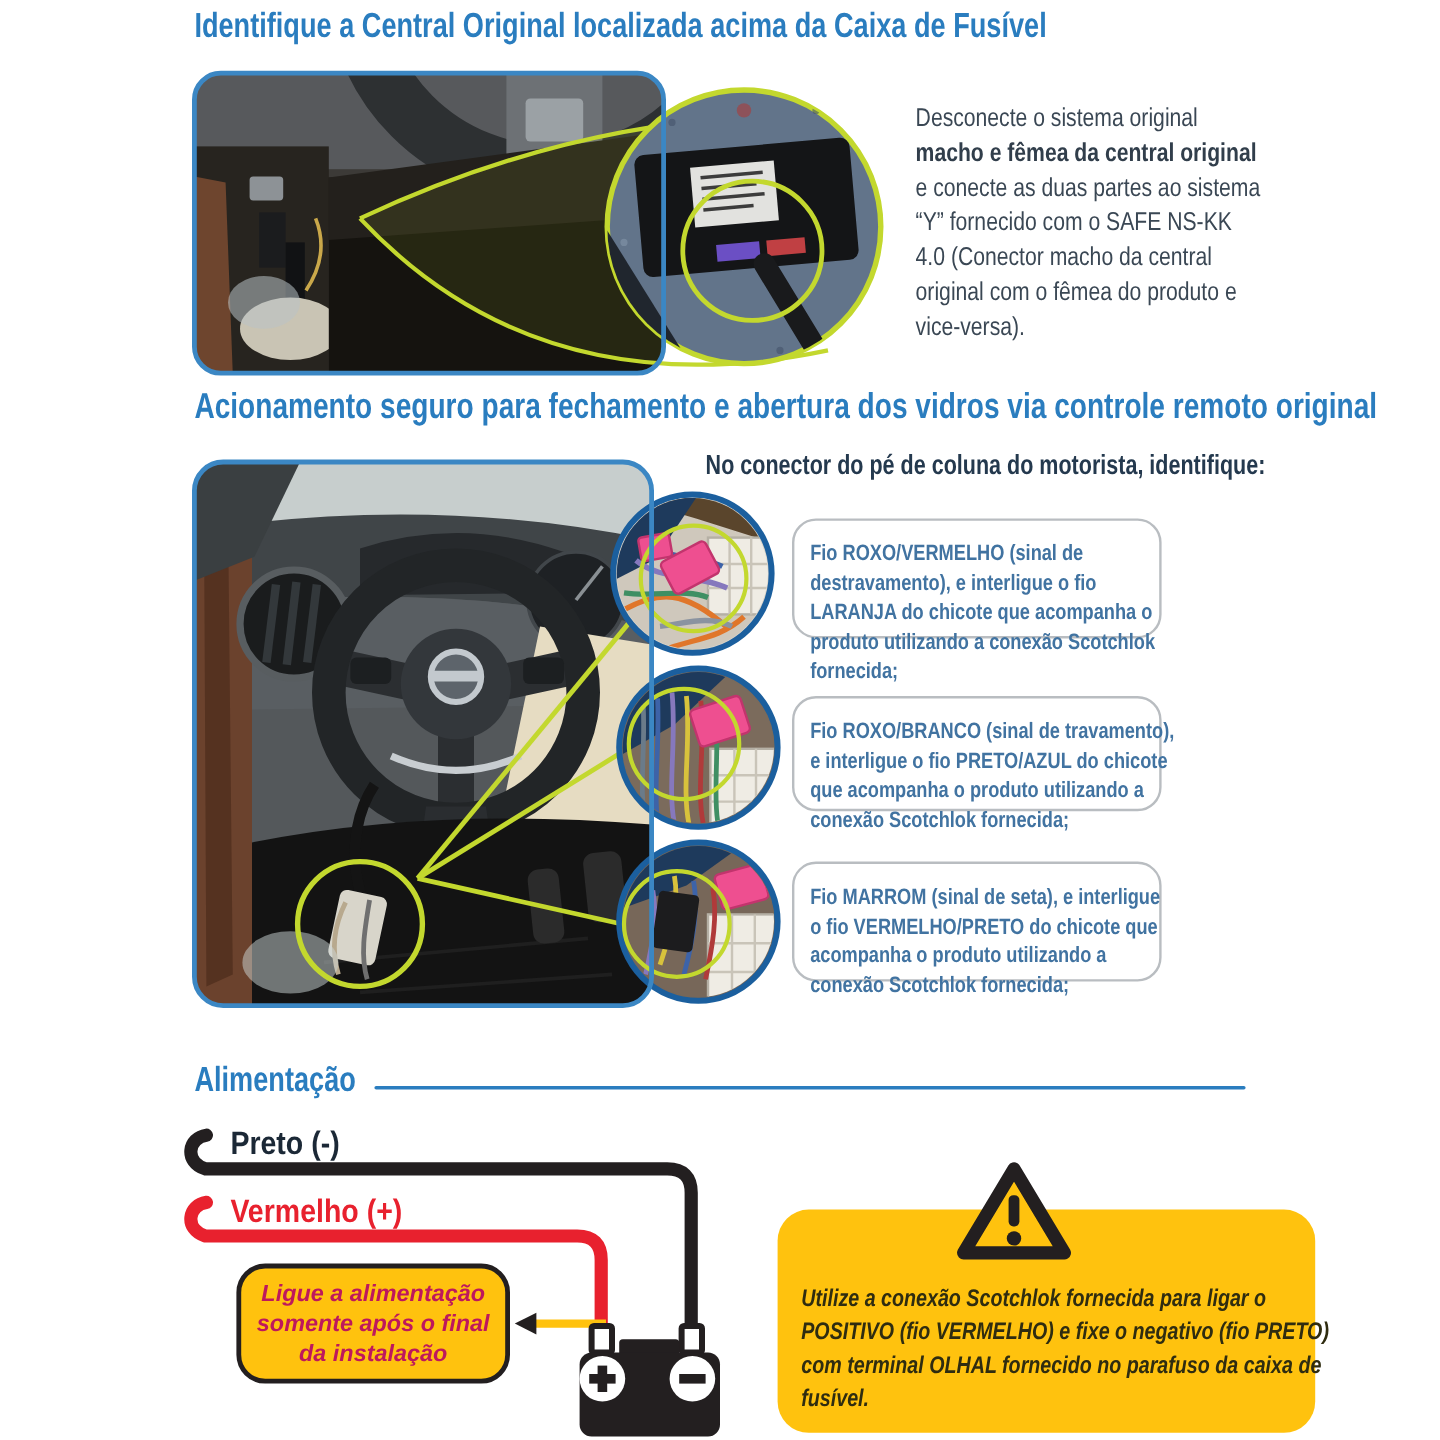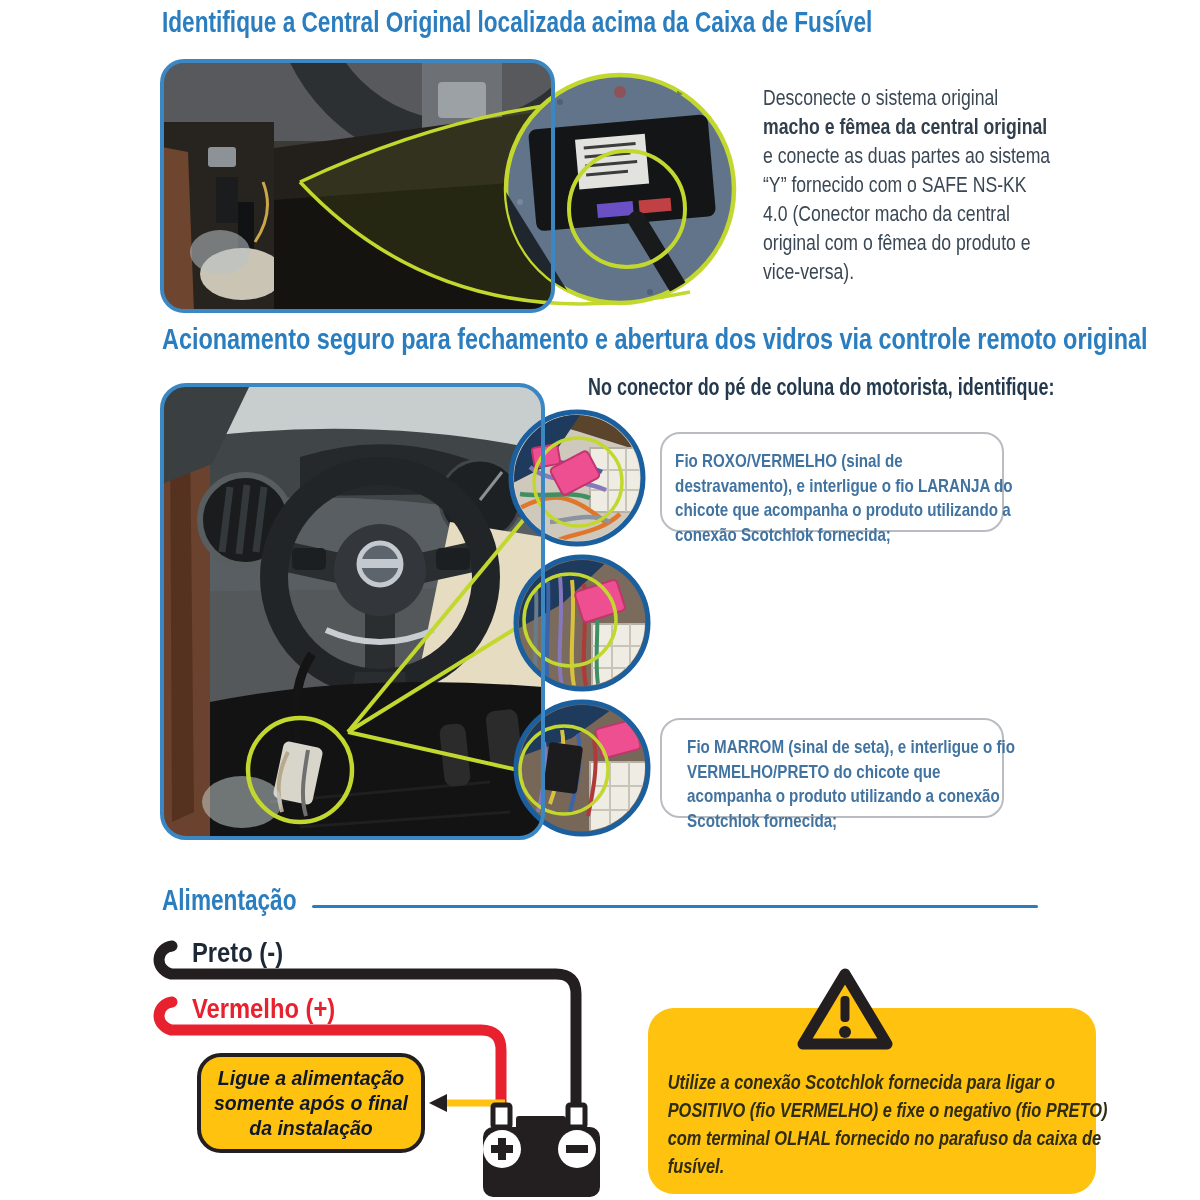--- a/index.html
+++ b/index.html
@@ -20,39 +20,39 @@
   .h-blue{color:#2a7dbf;}
   .h1{font-size:29px;}
   .h2{font-size:30px;}
   .h3{font-size:29px;}
   .subtitle{font-size:23px;font-weight:bold;color:#24394e;}
   .paragraph{
     font-size:21.5px;line-height:29px;color:#3a4754;font-weight:normal;
   }
   .paragraph b{color:#313e4b;}
   .callout-box{
-    box-sizing:border-box;width:344px;background:#ffffff;
+    box-sizing:border-box;width:308px;background:#ffffff;
     border:2px solid #b9bdc1;border-radius:20px;
   }
   .callout-text{
     font-size:18.5px;line-height:24.5px;font-weight:bold;color:#4173a1;
     padding:15px 14px 0 16px;
   }
   .rule{background:#2a7dbf;height:3px;border-radius:2px;}
   .wire-label{font-size:27px;font-weight:bold;white-space:nowrap;
     transform:scaleX(0.88);transform-origin:0 50%;}
   .lbl-black{color:#1b2836;}
   .lbl-red{color:#e8212e;}
   .note-box{
     box-sizing:border-box;width:228px;height:100px;background:#ffc20e;
     border:4px solid #231f20;border-radius:24px;
     display:flex;align-items:center;justify-content:center;text-align:center;
   }
   .note-text{
-    font-style:italic;font-weight:bold;font-size:19.5px;line-height:25px;color:#0f172a;
+    font-style:italic;font-weight:bold;font-size:19.5px;line-height:25px;color:#be185d;
     padding:0 8px;
   }
   .warning-box{
     box-sizing:border-box;width:448px;height:186px;background:#ffc20e;
     border-radius:26px;
   }
   .warning-text{
     font-style:italic;font-weight:bold;font-size:20px;line-height:28px;color:#2f2c10;
     padding:60px 22px 0 24px;
   }
@@ -297,21 +297,24 @@
       </g>
       <circle cx="414" cy="398" r="44" fill="none" stroke="#c3d82e" stroke-width="3.5"></circle>
     </g>
 
     <rect x="12" y="13" width="381" height="453" rx="24" fill="none" stroke="#3b87c4" stroke-width="4"></rect>
   </svg>
 
   <div class="abs callout-box" style="left:660px;top:432px;height:100px;">
     <div class="cond-block callout-text">Fio ROXO/VERMELHO (sinal de destravamento), e interligue o fio LARANJA do chicote que acompanha o produto utilizando a conexão Scotchlok fornecida;</div>
   </div>
-  <div class="abs callout-box" style="left:660px;top:718px;height:100px;padding-left:12px;">
+  <div class="abs callout-box" style="left:660px;top:580px;height:96px;">
+    <div class="cond-block callout-text">Fio ROXO/BRANCO (sinal de travamento), e interligue o fio PRETO/AZUL do chicote que acompanha o produto utilizando a conexão Scotchlok fornecida;</div>
+  </div>
+  <div class="abs callout-box" style="left:660px;top:718px;height:100px;">
     <div class="cond-block callout-text">Fio MARROM (sinal de seta), e interligue o fio VERMELHO/PRETO do chicote que acompanha o produto utilizando a conexão Scotchlok fornecida;</div>
   </div>
 
   <div class="abs cond-head h-blue h3" style="left:162px;top:884px;">Alimentação</div>
   <div class="abs rule" style="left:312px;top:905px;width:726px;"></div>
 
   <div class="abs wire-label lbl-black" style="left:192px;top:938px;">Preto (-)</div>
   <div class="abs wire-label lbl-red" style="left:192px;top:994px;">Vermelho (+)</div>
 
   <svg class="abs" style="left:145px;top:935px;" width="520" height="265" viewBox="0 0 520 265">

